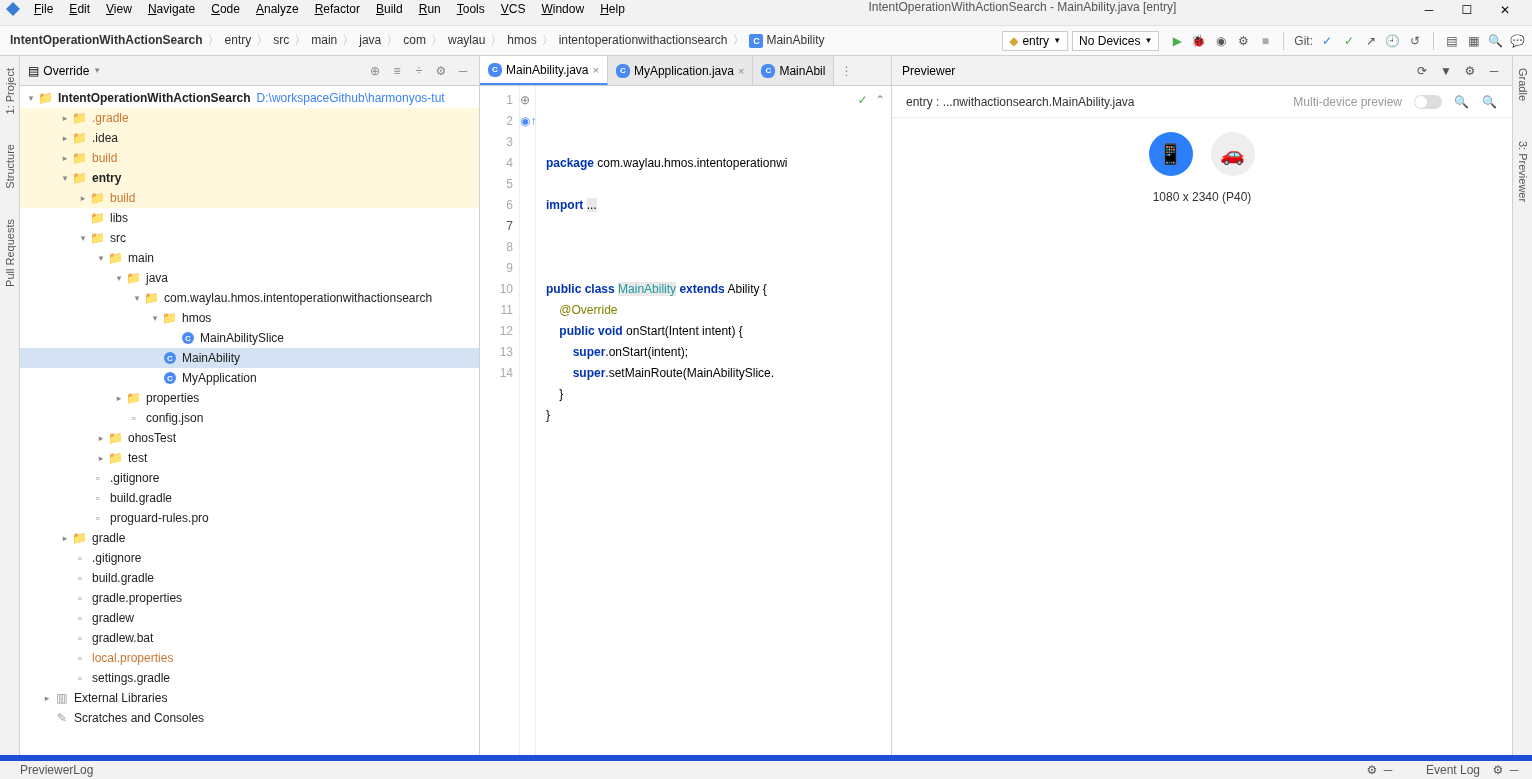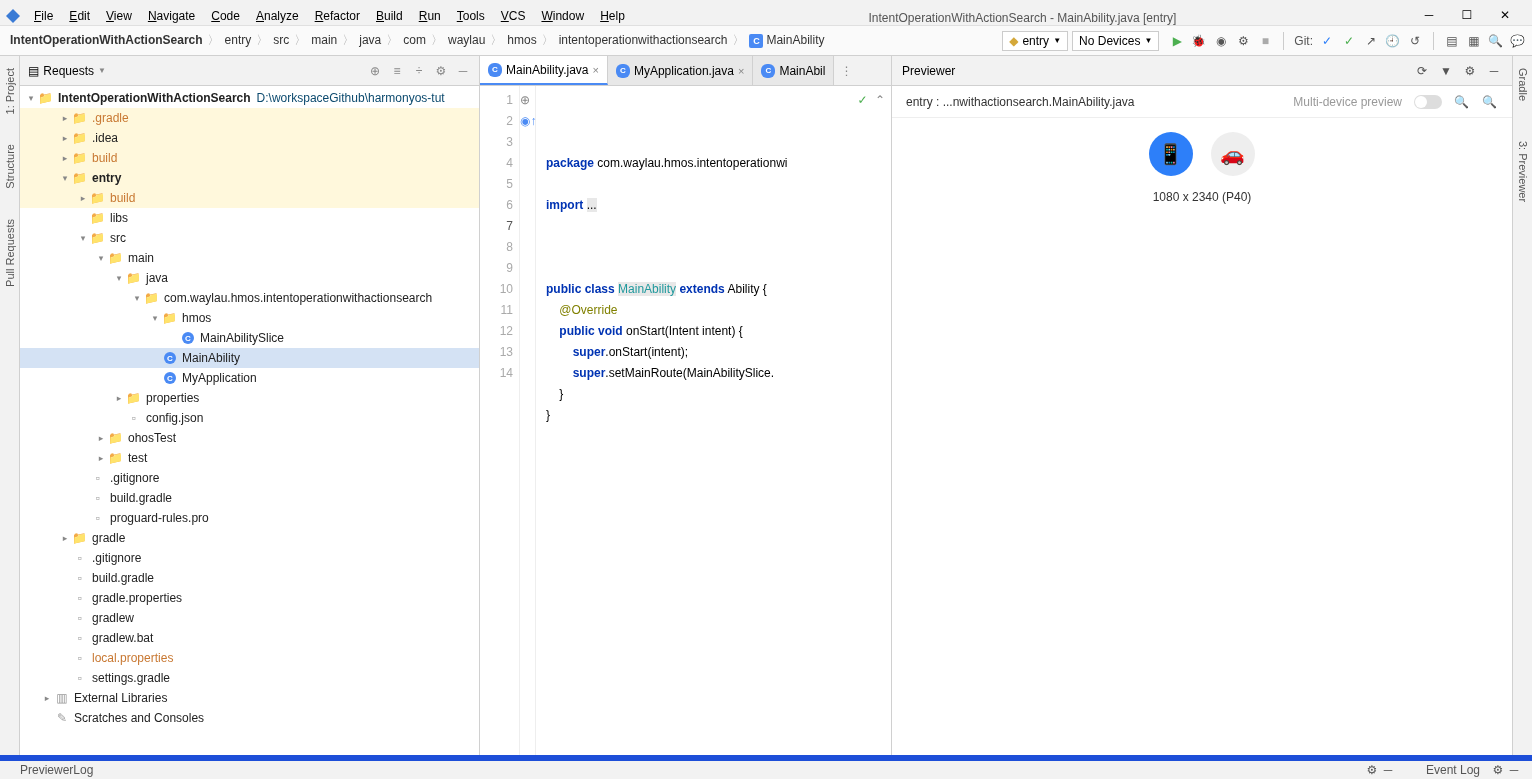--- a/index.html
+++ b/index.html
@@ -1,17 +1,17 @@
 <!DOCTYPE html>
 <html><head>
 <meta charset="utf-8">
 <style>
 * { box-sizing: border-box; margin: 0; padding: 0; font-family: "Segoe UI", Arial, sans-serif; font-size: 12px; }
 body { background: #f2f2f2; height: 779px; width: 1532px; overflow: hidden; display: flex; flex-direction: column; }
-.titlebar { height: 26px; background: #f2f2f2; display: flex; align-items: flex-end; padding: 0 4px; border-bottom: 1px solid #e0e0e0; }
+.titlebar { height: 26px; background: #f2f2f2; display: flex; align-items: flex-start; padding: 0 4px; border-bottom: 1px solid #e0e0e0; }
 .logo { width: 18px; height: 18px; margin-right: 6px; display: flex; align-items: center; justify-content: center; }
 .menus { display: flex; gap: 4px; }
 .menu-item { padding: 2px 6px; cursor: pointer; }
 .win-title { flex: 1; text-align: center; color: #555; }
 .win-controls { display: flex; gap: 8px; padding-right: 8px; }
 .win-btn { width: 30px; height: 20px; display: flex; align-items: center; justify-content: center; cursor: pointer; }
 
 .navbar { height: 30px; background: #fafafa; display: flex; align-items: center; padding: 0 6px; border-bottom: 1px solid #d0d0d0; }
 .crumb { padding: 2px 4px; color: #333; cursor: pointer; }
 .crumb.bold { font-weight: bold; }
@@ -38,21 +38,21 @@
 .tree-row { display: flex; align-items: center; height: 20px; padding-right: 4px; cursor: pointer; white-space: nowrap; }
 .tree-row.selected { background: #d4e2f4; }
 .tree-row.hl { background: #fff8dc; }
 .tree-arrow { width: 14px; text-align: center; color: #888; font-size: 9px; }
 .tree-icon { width: 16px; height: 14px; margin-right: 4px; display: flex; align-items: center; justify-content: center; }
 .folder { color: #d4a83a; }
 .folder-blue { color: #4a8af4; }
 .folder-gray { color: #999; }
 .java-icon { width: 12px; height: 12px; background: #4a8af4; border-radius: 6px; color: #fff; font-size: 8px; display: flex; align-items: center; justify-content: center; font-weight: bold; }
 .tree-text { color: #222; }
-.tree-text.dim { color: #0c4a6e; }
+.tree-text.dim { color: #3b82f6; }
 .tree-text.orange { color: #c87832; }
 
 .editor-area { flex: 1; display: flex; flex-direction: column; background: #fff; border-right: 1px solid #d0d0d0; min-width: 0; }
 .tabs { height: 30px; background: #f2f2f2; display: flex; align-items: center; border-bottom: 1px solid #d0d0d0; }
 .tab { height: 100%; padding: 0 8px; display: flex; align-items: center; gap: 4px; border-right: 1px solid #d0d0d0; cursor: pointer; background: #e8e8e8; }
 .tab.active { background: #fff; border-bottom: 2px solid #4a8af4; }
 .tab-close { color: #888; font-size: 11px; cursor: pointer; }
 .tabs-more { padding: 0 6px; color: #888; cursor: pointer; }
 .code-area { flex: 1; display: flex; overflow: hidden; }
 .gutter { width: 40px; background: #fff; border-right: 1px solid #eee; text-align: right; padding: 4px 6px 0 0; color: #aaa; font-family: Consolas, monospace; font-size: 13px; line-height: 21px; }
@@ -176,21 +176,21 @@
   <div class="left-rail">
     <div class="rail-label">1: Project</div>
     <div class="rail-label" style="margin-top:30px">Structure</div>
     <div class="rail-label" style="margin-top:30px">Pull Requests</div>
   </div>
 
   <div class="project-panel">
     <div class="panel-header">
       <span class="panel-title">
         <span>▤</span>
-        <span>Requests</span>
+        <span>Override</span>
         <span class="caret" style="font-size:8px;color:#888">▼</span>
       </span>
       <div class="tb-icon">⊕</div>
       <div class="tb-icon">≡</div>
       <div class="tb-icon">÷</div>
       <div class="tb-icon">⚙</div>
       <div class="tb-icon">─</div>
     </div>
     <div class="tree" id="tree">
       <div class="tree-row" style="padding-left:4px">

